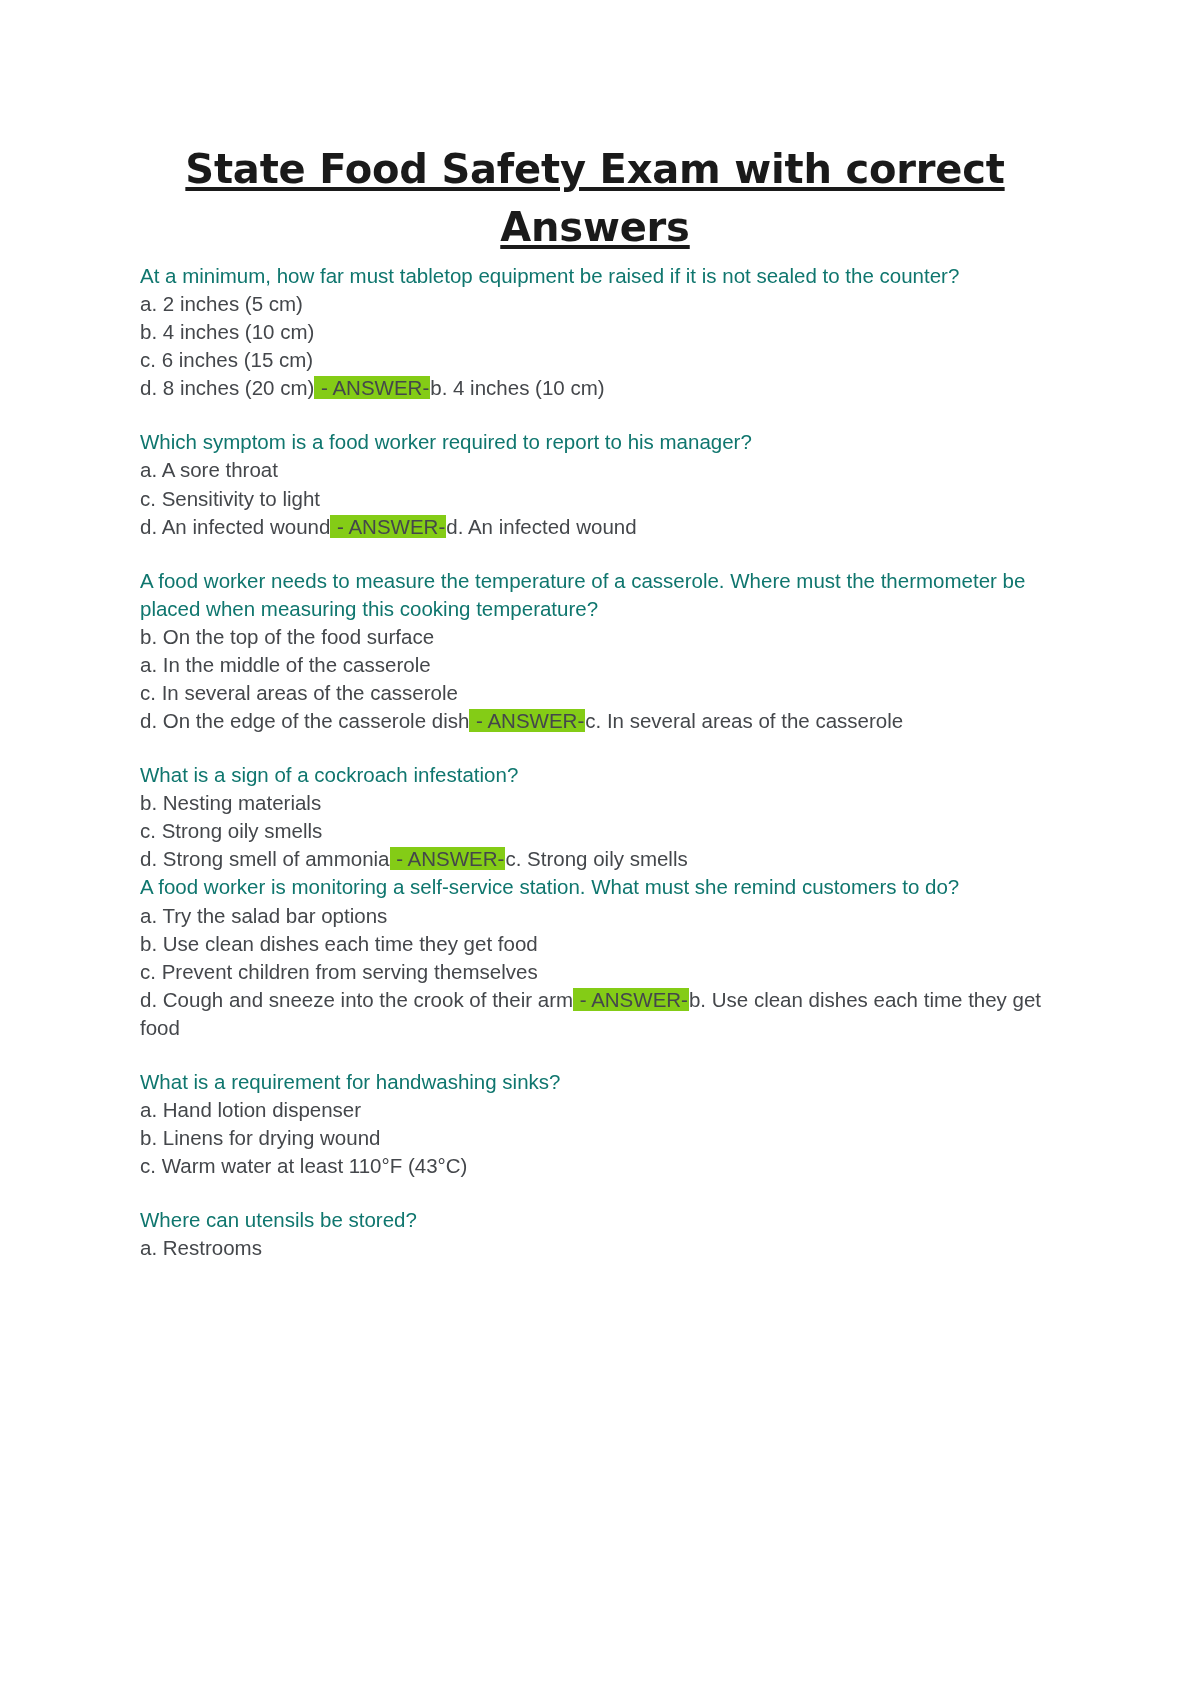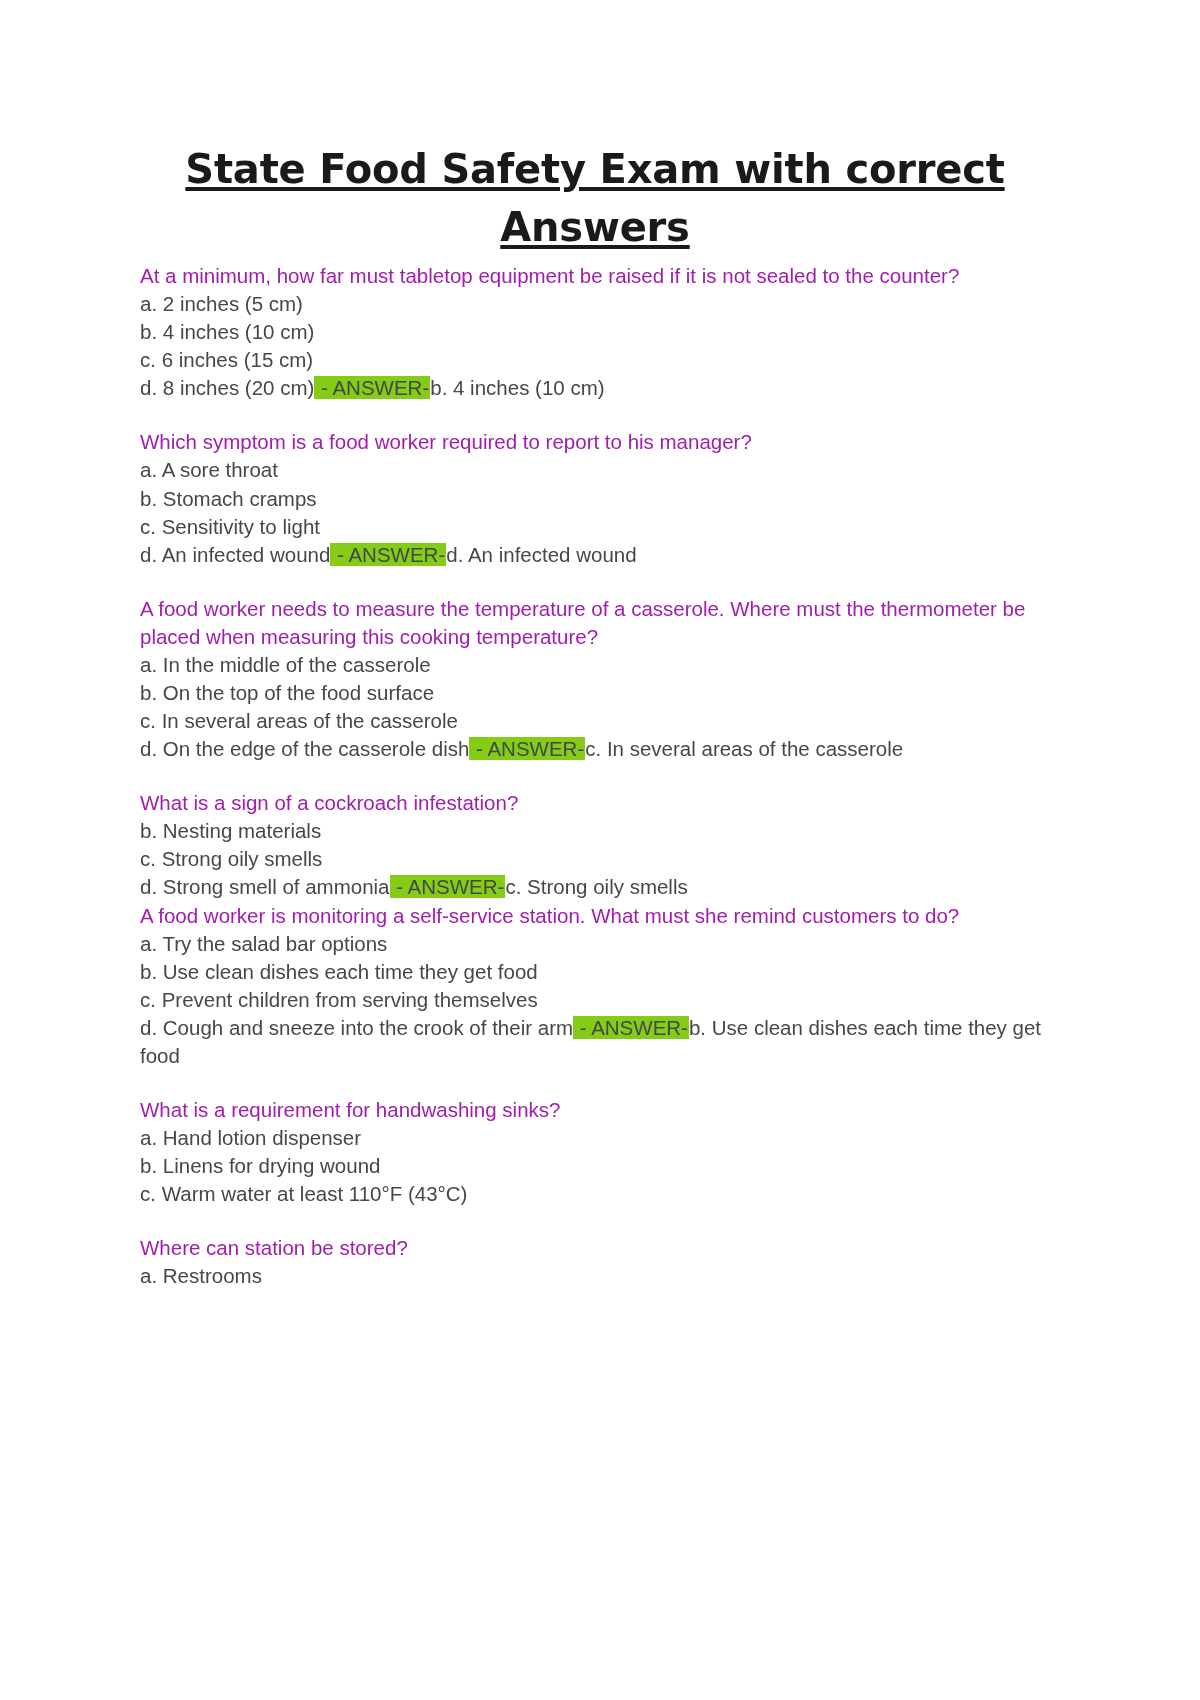--- a/index.html
+++ b/index.html
@@ -49,21 +49,21 @@
     height: 26px;
   }
   .hl {
     background: #84cc16;
     padding: 0 1px;
   }
   .answer-text {
     color: #44474b;
   }
   .stem {
-    color: #a21caf;
+    color: #0f766e;
   }
 </style>
 </head>
 <body>
 
 <div class="page">
 
   <h1 class="doc-title">State Food Safety Exam with correct Answers</h1>
 
   <div class="body-text">
@@ -73,30 +73,29 @@
       <p class="line">a. 2 inches (5 cm)</p>
       <p class="line">b. 4 inches (10 cm)</p>
       <p class="line">c. 6 inches (15 cm)</p>
       <p class="line"><span>d. 8 inches (20 cm)</span><span class="hl"> - ANSWER-</span><span class="answer-text">b. 4 inches (10 cm)</span></p>
     </div>
     <div class="spacer"></div>
 
     <div class="qblock">
       <p class="line stem">Which symptom is a food worker required to report to his manager?</p>
       <p class="line">a. A sore throat</p>
-      <p class="line">b. Stomach cramps</p>
       <p class="line">c. Sensitivity to light</p>
       <p class="line"><span>d. An infected wound</span><span class="hl"> - ANSWER-</span><span class="answer-text">d. An infected wound</span></p>
     </div>
     <div class="spacer"></div>
 
     <div class="qblock">
       <p class="line stem">A food worker needs to measure the temperature of a casserole. Where must the thermometer be placed when measuring this cooking temperature?</p>
+      <p class="line">b. On the top of the food surface</p>
       <p class="line">a. In the middle of the casserole</p>
-      <p class="line">b. On the top of the food surface</p>
       <p class="line">c. In several areas of the casserole</p>
       <p class="line"><span>d. On the edge of the casserole dish</span><span class="hl"> - ANSWER-</span><span class="answer-text">c. In several areas of the casserole</span></p>
     </div>
     <div class="spacer"></div>
 
     <div class="qblock">
       <p class="line stem">What is a sign of a cockroach infestation?</p>
       <p class="line">b. Nesting materials</p>
       <p class="line">c. Strong oily smells</p>
       <p class="line"><span>d. Strong smell of ammonia</span><span class="hl"> - ANSWER-</span><span class="answer-text">c. Strong oily smells</span></p>
@@ -113,18 +112,18 @@
 
     <div class="qblock">
       <p class="line stem">What is a requirement for handwashing sinks?</p>
       <p class="line">a. Hand lotion dispenser</p>
       <p class="line">b. Linens for drying wound</p>
       <p class="line">c. Warm water at least 110°F (43°C)</p>
     </div>
     <div class="spacer"></div>
 
     <div class="qblock">
-      <p class="line stem">Where can station be stored?</p>
+      <p class="line stem">Where can utensils be stored?</p>
       <p class="line">a. Restrooms</p>
     </div>
 
   </div>
 </div>
 
 </body></html>

